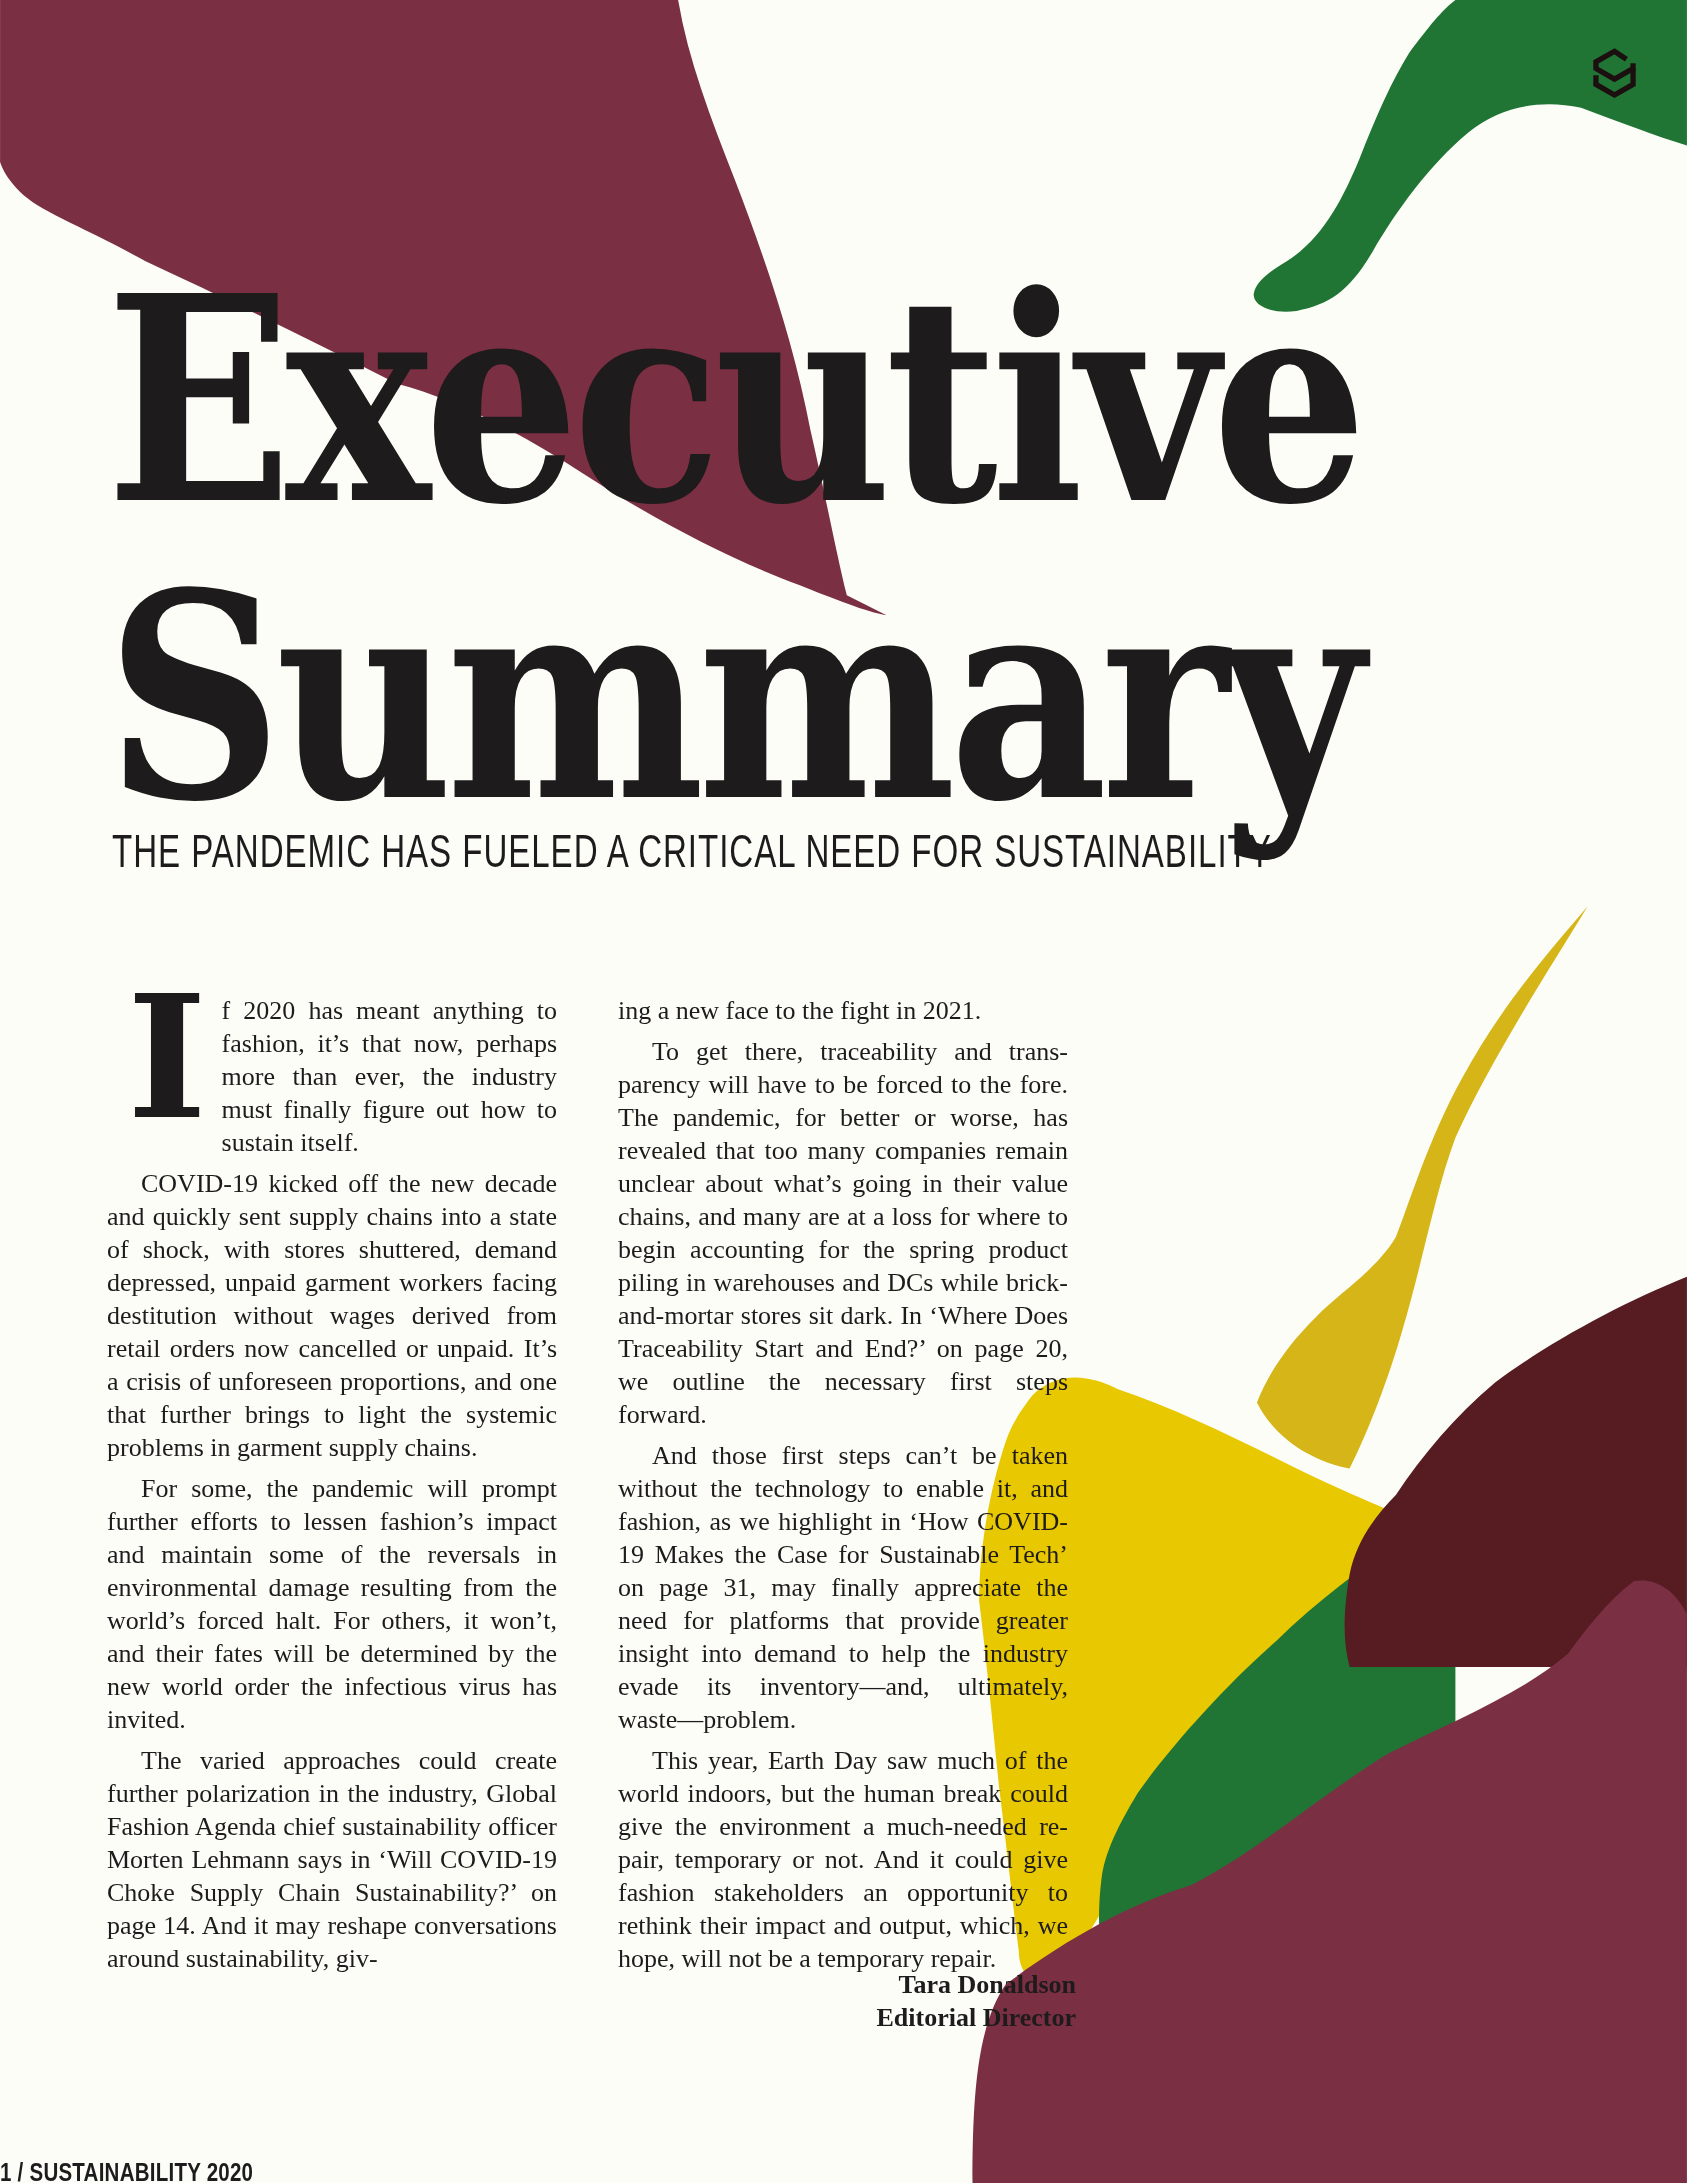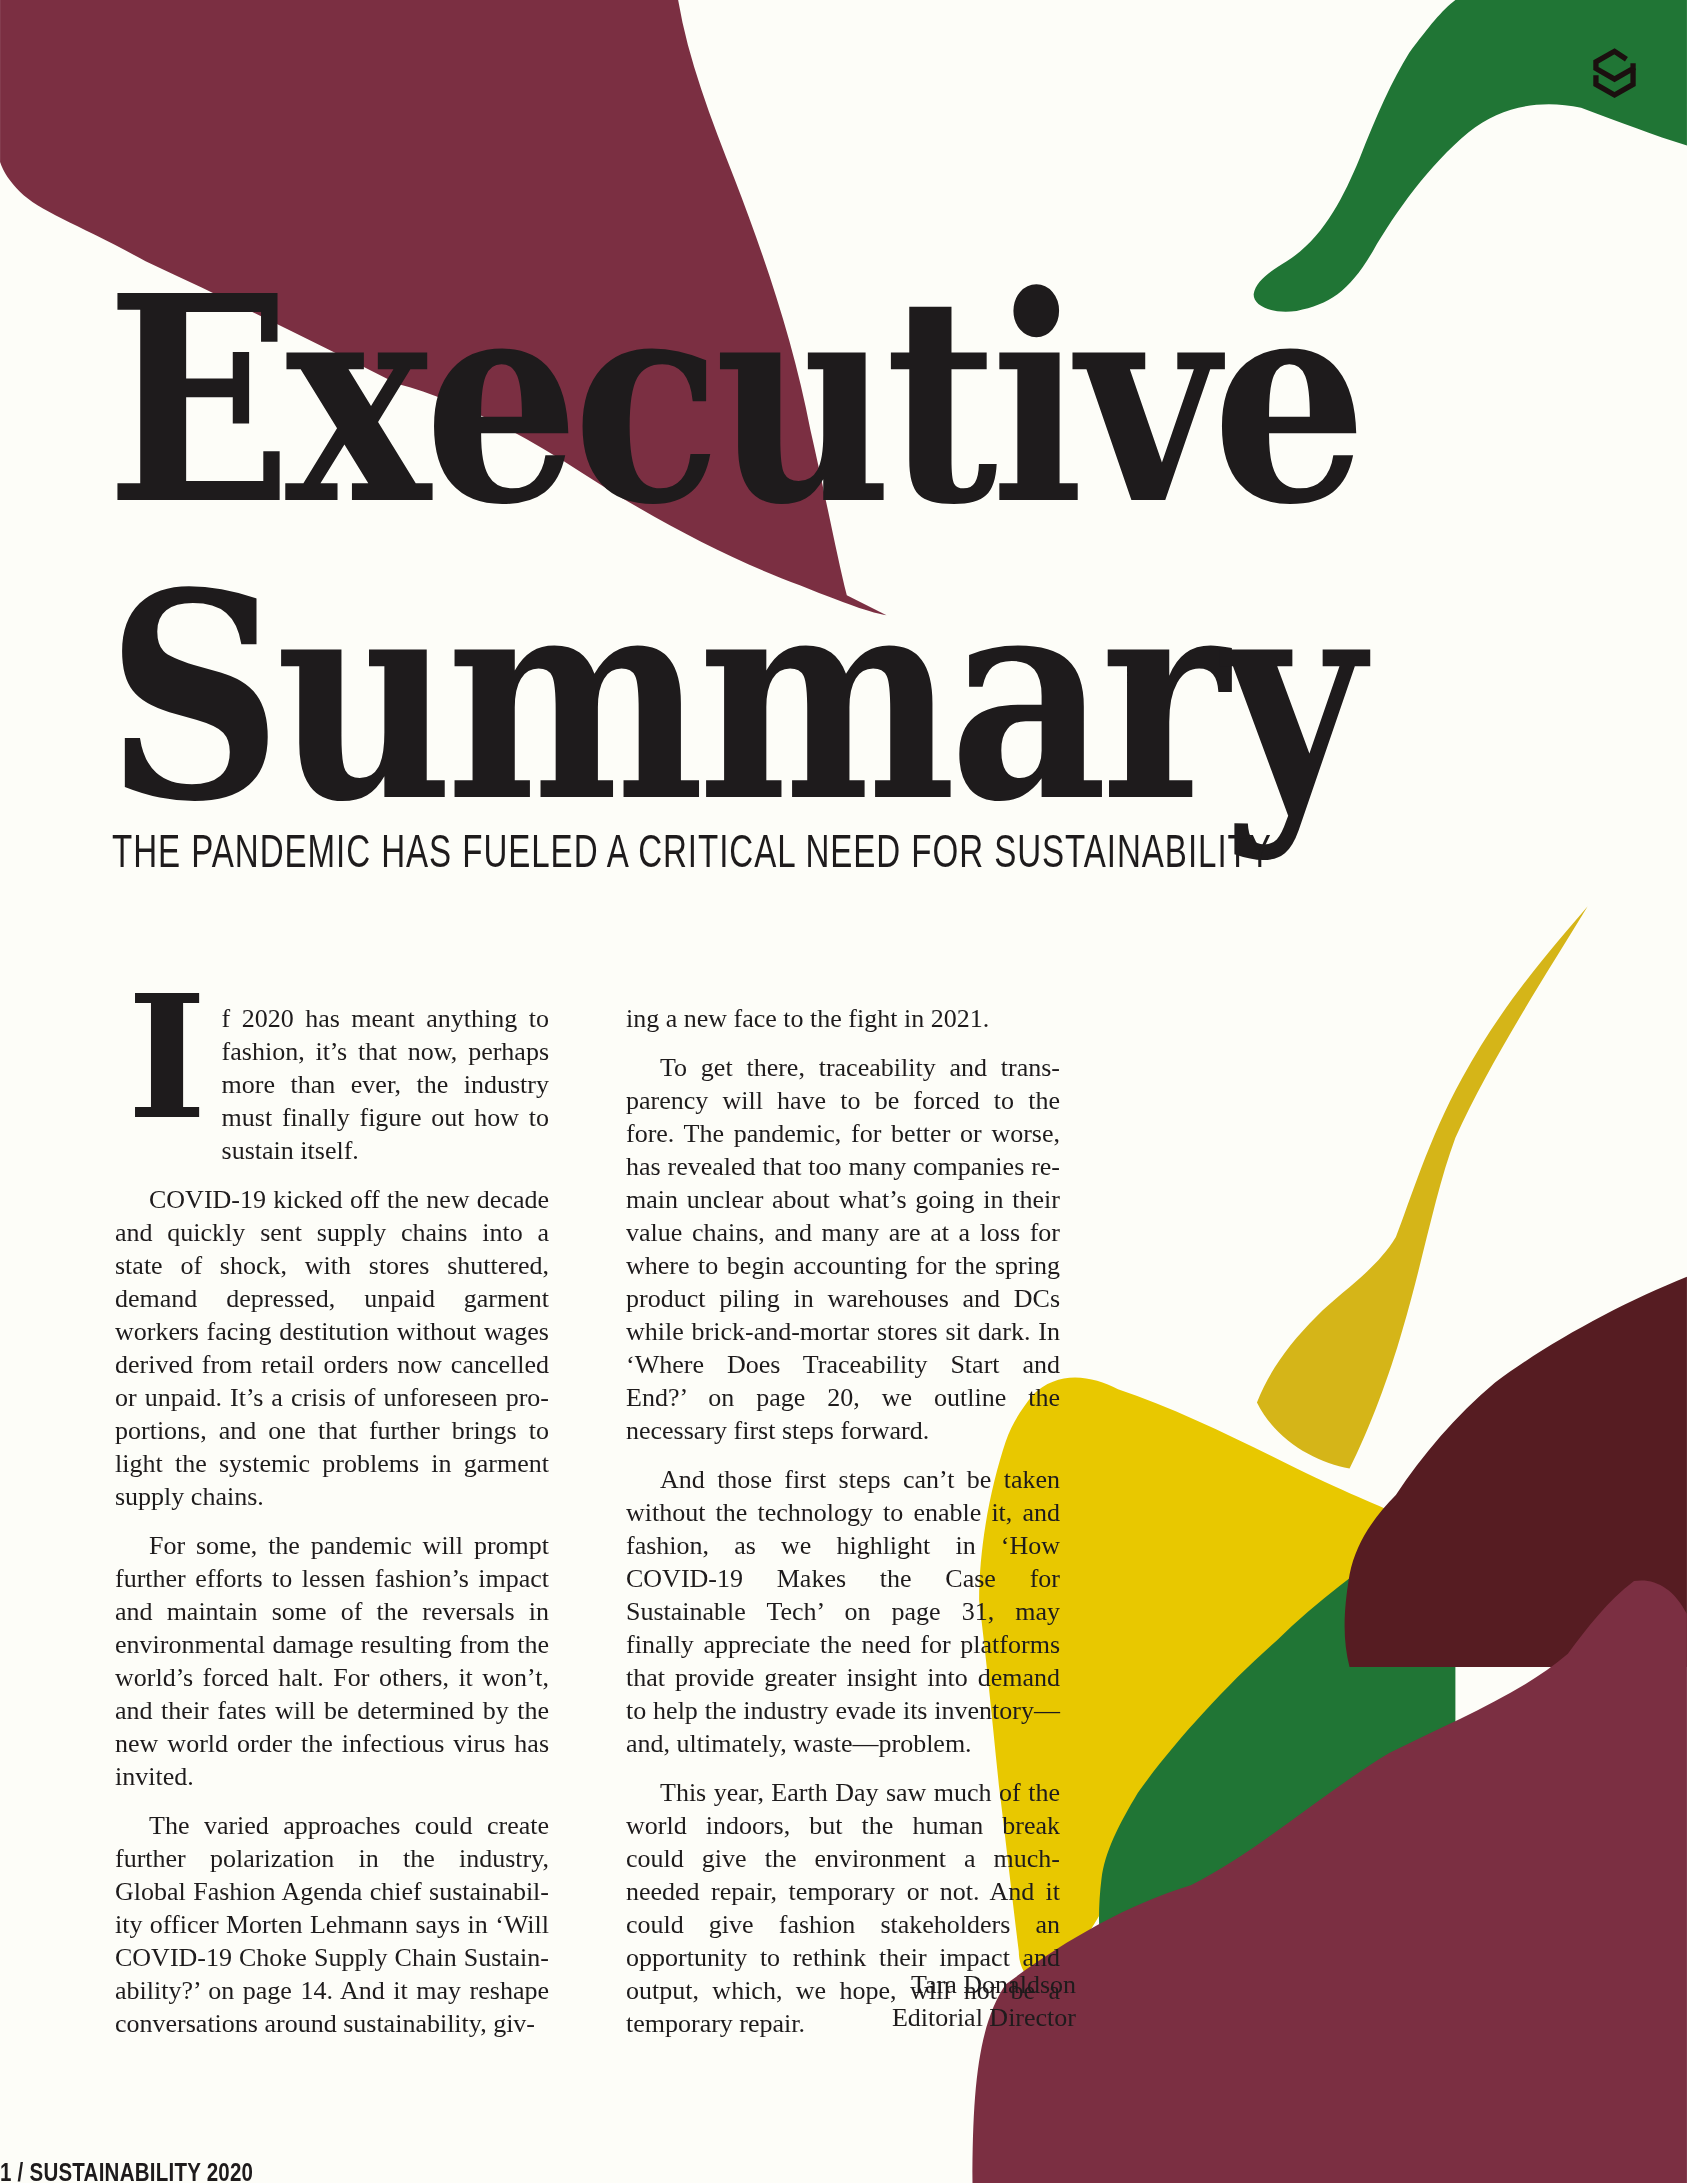--- a/index.html
+++ b/index.html
@@ -24,34 +24,34 @@
       position: absolute; left: 112px; top: 824px; z-index: 2;
       font-family: "Liberation Sans", sans-serif; font-weight: normal;
       font-size: 46px; letter-spacing: 1.3px; color: #1e1b1c;
       transform: scaleX(0.72); transform-origin: left top; white-space: nowrap; margin: 0;
     }
     .col {
       position: absolute; z-index: 2; width: 466px;
       font-size: 26px; line-height: 33px; text-align: justify;
       hyphens: manual;
     }
-    .col p { margin: 16px; text-indent: 34px; }
+    .col p { margin: 8px; text-indent: 34px; }
     .col p.noindent { text-indent: 0; }
     .col-left { left: 99px; top: 986px; }
     .col-right { left: 610px; top: 986px; }
     .dropcap {
       float: left; font-family: "DejaVu Serif", serif; font-weight: bold;
       font-size: 171px; line-height: 132px; height: 147px; margin: 5.3px 14.6px 0 28px;
       padding-top: 0; color: #1e1b1c;
     }
     .signature {
       position: absolute; z-index: 2; left: 610px; top: 1968px; width: 466px;
       text-align: right; font-size: 26px; line-height: 33px;
     }
-    .signature div { display: block; }
+    .signature div { display: block; font-weight: bold; }
     .footer {
       position: absolute; left: 0; top: 2158px; z-index: 2;
       font-family: "Liberation Sans", sans-serif; font-weight: bold;
       font-size: 25px; letter-spacing: 0.3px; color: #1e1b1c;
       transform: scaleX(0.82); transform-origin: left top; white-space: nowrap;
     }
   </style>
 </head>
 <body>
 

